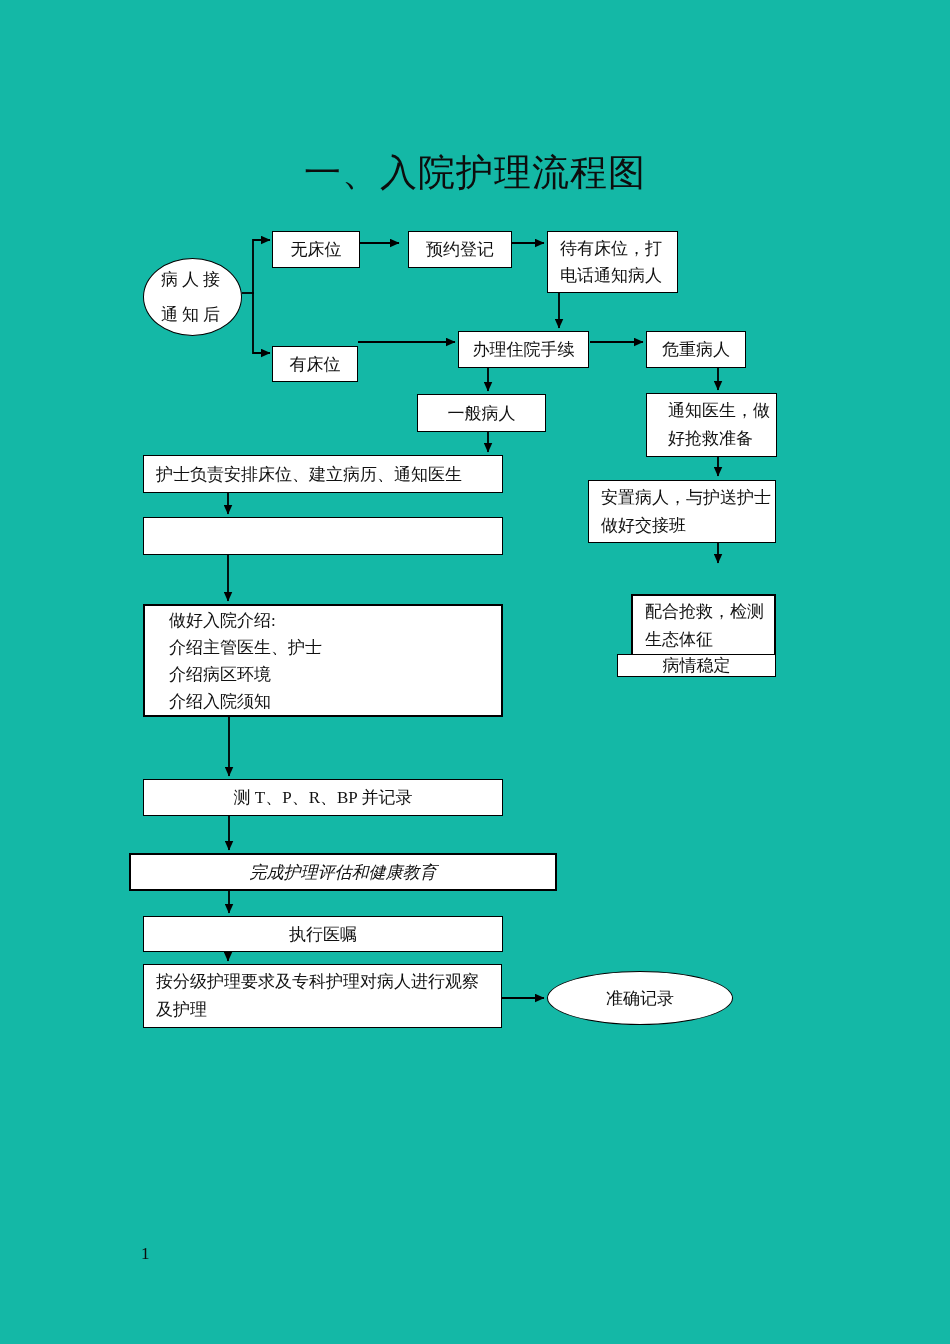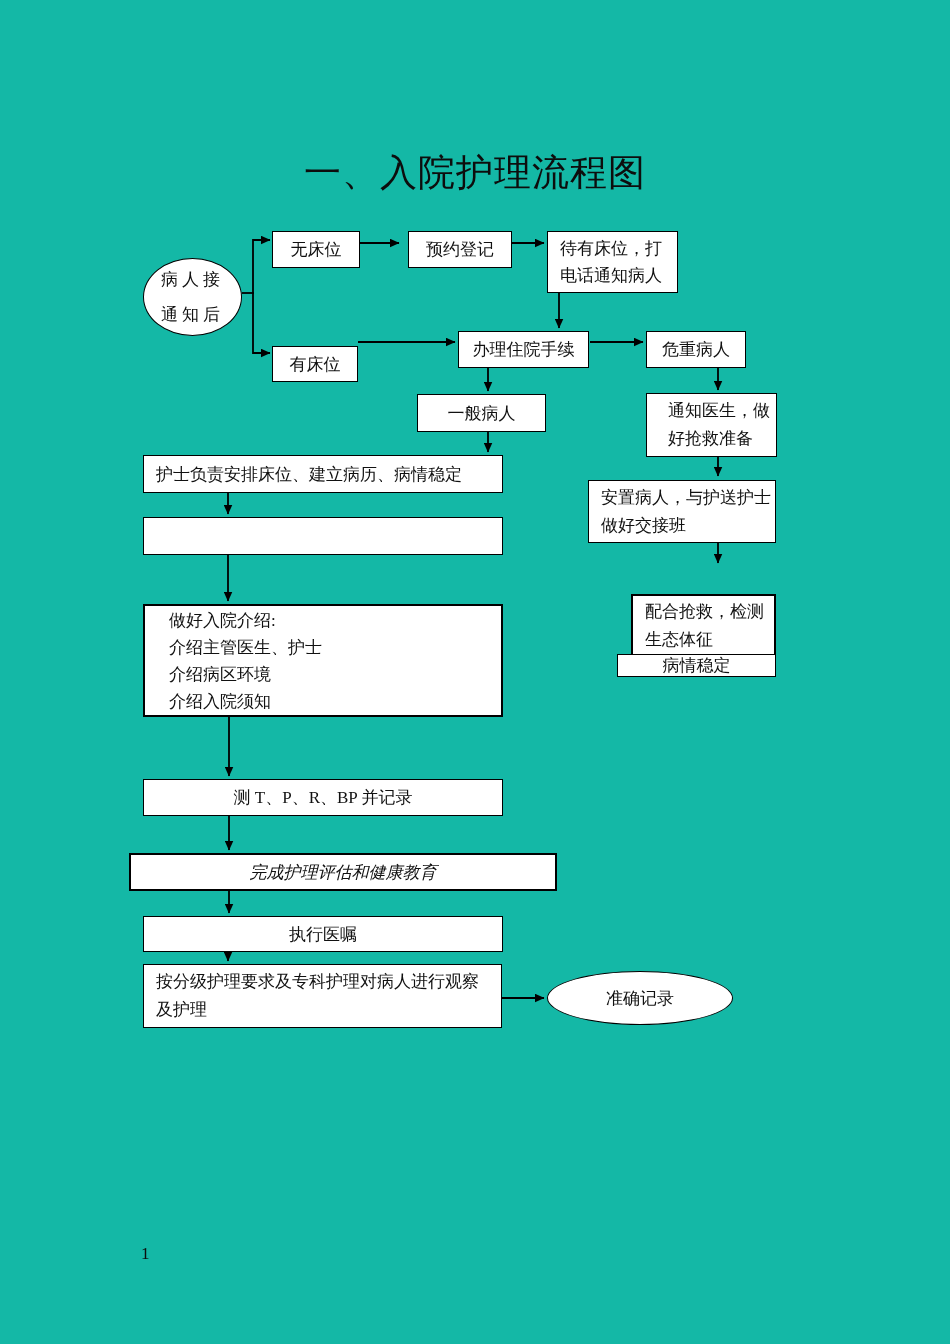--- a/index.html
+++ b/index.html
@@ -106,21 +106,21 @@
         <div class="line">危重病人</div>
       </div>
       <div class="flow-node align-center" style="left: 417px; top: 394px; width: 129px; height: 38px;">
         <div class="line">一般病人</div>
       </div>
       <div class="flow-node align-left" style="left: 646px; top: 393px; width: 131px; height: 64px; padding-left: 21px;">
         <div class="line" style="line-height: 28px;">通知医生，做</div>
         <div class="line" style="line-height: 28px;">好抢救准备</div>
       </div>
       <div class="flow-node align-left" style="left: 143px; top: 455px; width: 360px; height: 38px;">
-        <div class="line">护士负责安排床位、建立病历、病情稳定</div>
+        <div class="line">护士负责安排床位、建立病历、通知医生</div>
       </div>
       <div class="flow-node align-left" style="left: 143px; top: 517px; width: 360px; height: 38px;">
         <div class="line"></div>
       </div>
       <div class="flow-node align-left" style="left: 588px; top: 480px; width: 188px; height: 63px;">
         <div class="line" style="line-height: 28px;">安置病人，与护送护士</div>
         <div class="line" style="line-height: 28px;">做好交接班</div>
       </div>
       <div class="flow-node thick align-left" style="left: 143px; top: 604px; width: 360px; height: 113px; padding-left: 24px;">
         <div class="line" style="line-height: 27px;">做好入院介绍:</div>

